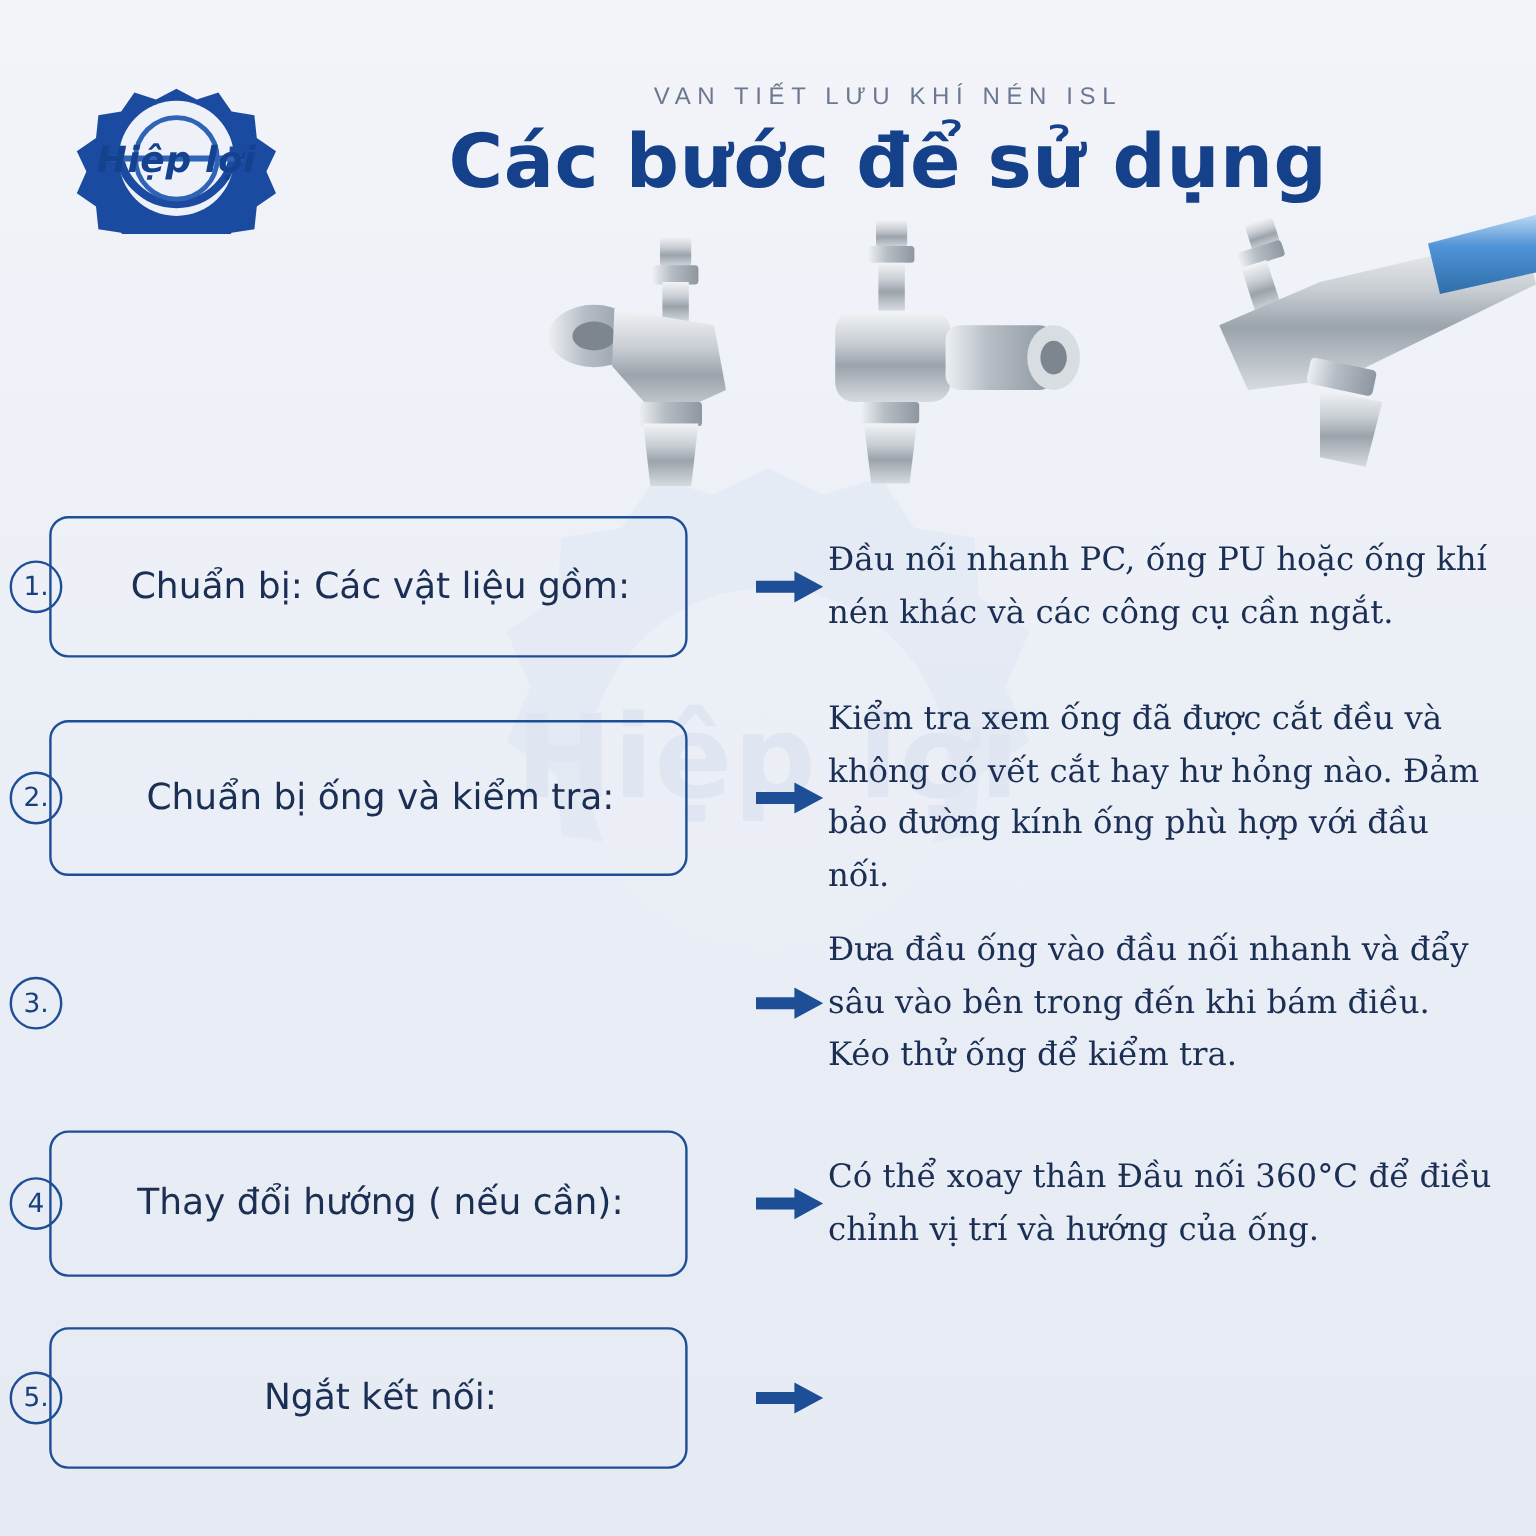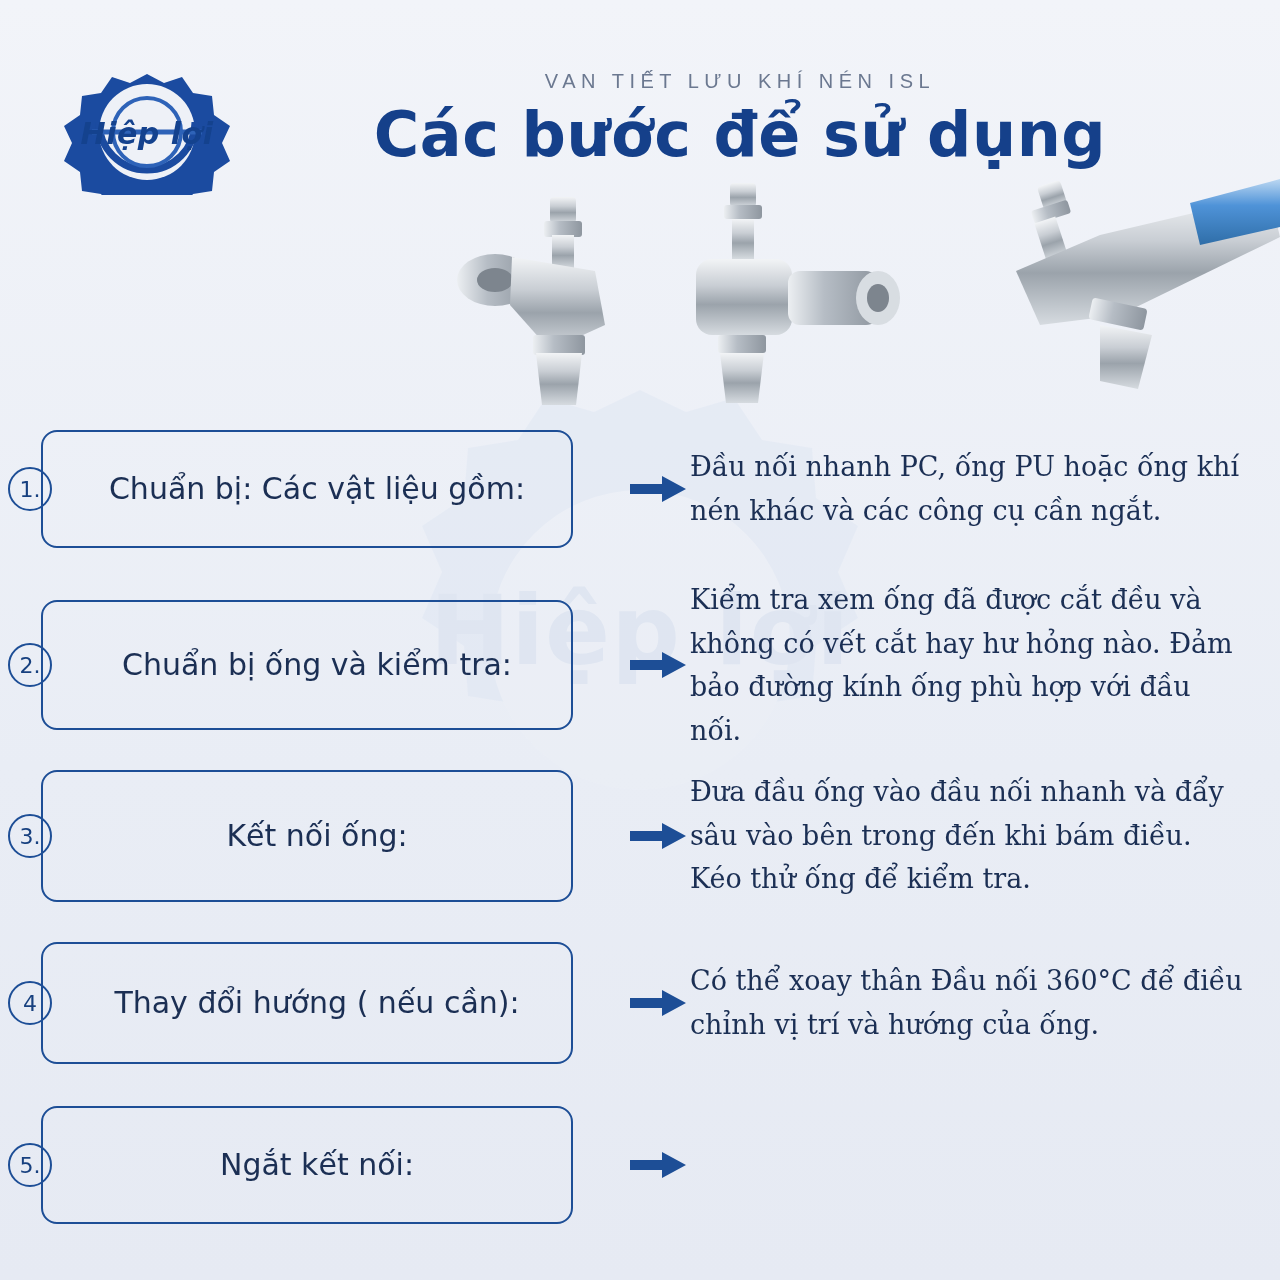--- a/index.html
+++ b/index.html
@@ -256,23 +256,20 @@
       <div class="arrow">
         <svg width="56" height="30" viewBox="0 0 56 30" xmlns="http://www.w3.org/2000/svg">
           <path d="M0 10 H32 V2 L56 15 L32 28 V20 H0 Z" fill="#1d4e96"></path>
         </svg>
       </div>
       <div class="step-desc">Kiểm tra xem ống đã được cắt đều và không có vết cắt hay hư hỏng nào. Đảm bảo đường kính ống phù hợp với đầu nối.</div>
     </div>
 
     <div class="step s3">
       <div class="step-num">3.</div>
-      <div class="step-box">
-        <div class="step-title">Kết nối ống:</div>
-      </div>
       <div class="arrow">
         <svg width="56" height="30" viewBox="0 0 56 30" xmlns="http://www.w3.org/2000/svg">
           <path d="M0 10 H32 V2 L56 15 L32 28 V20 H0 Z" fill="#1d4e96"></path>
         </svg>
       </div>
       <div class="step-desc">Đưa đầu ống vào đầu nối nhanh và đẩy sâu vào bên trong đến khi bám điều. Kéo thử ống để kiểm tra.</div>
     </div>
 
     <div class="step s4">
       <div class="step-num">4</div>

